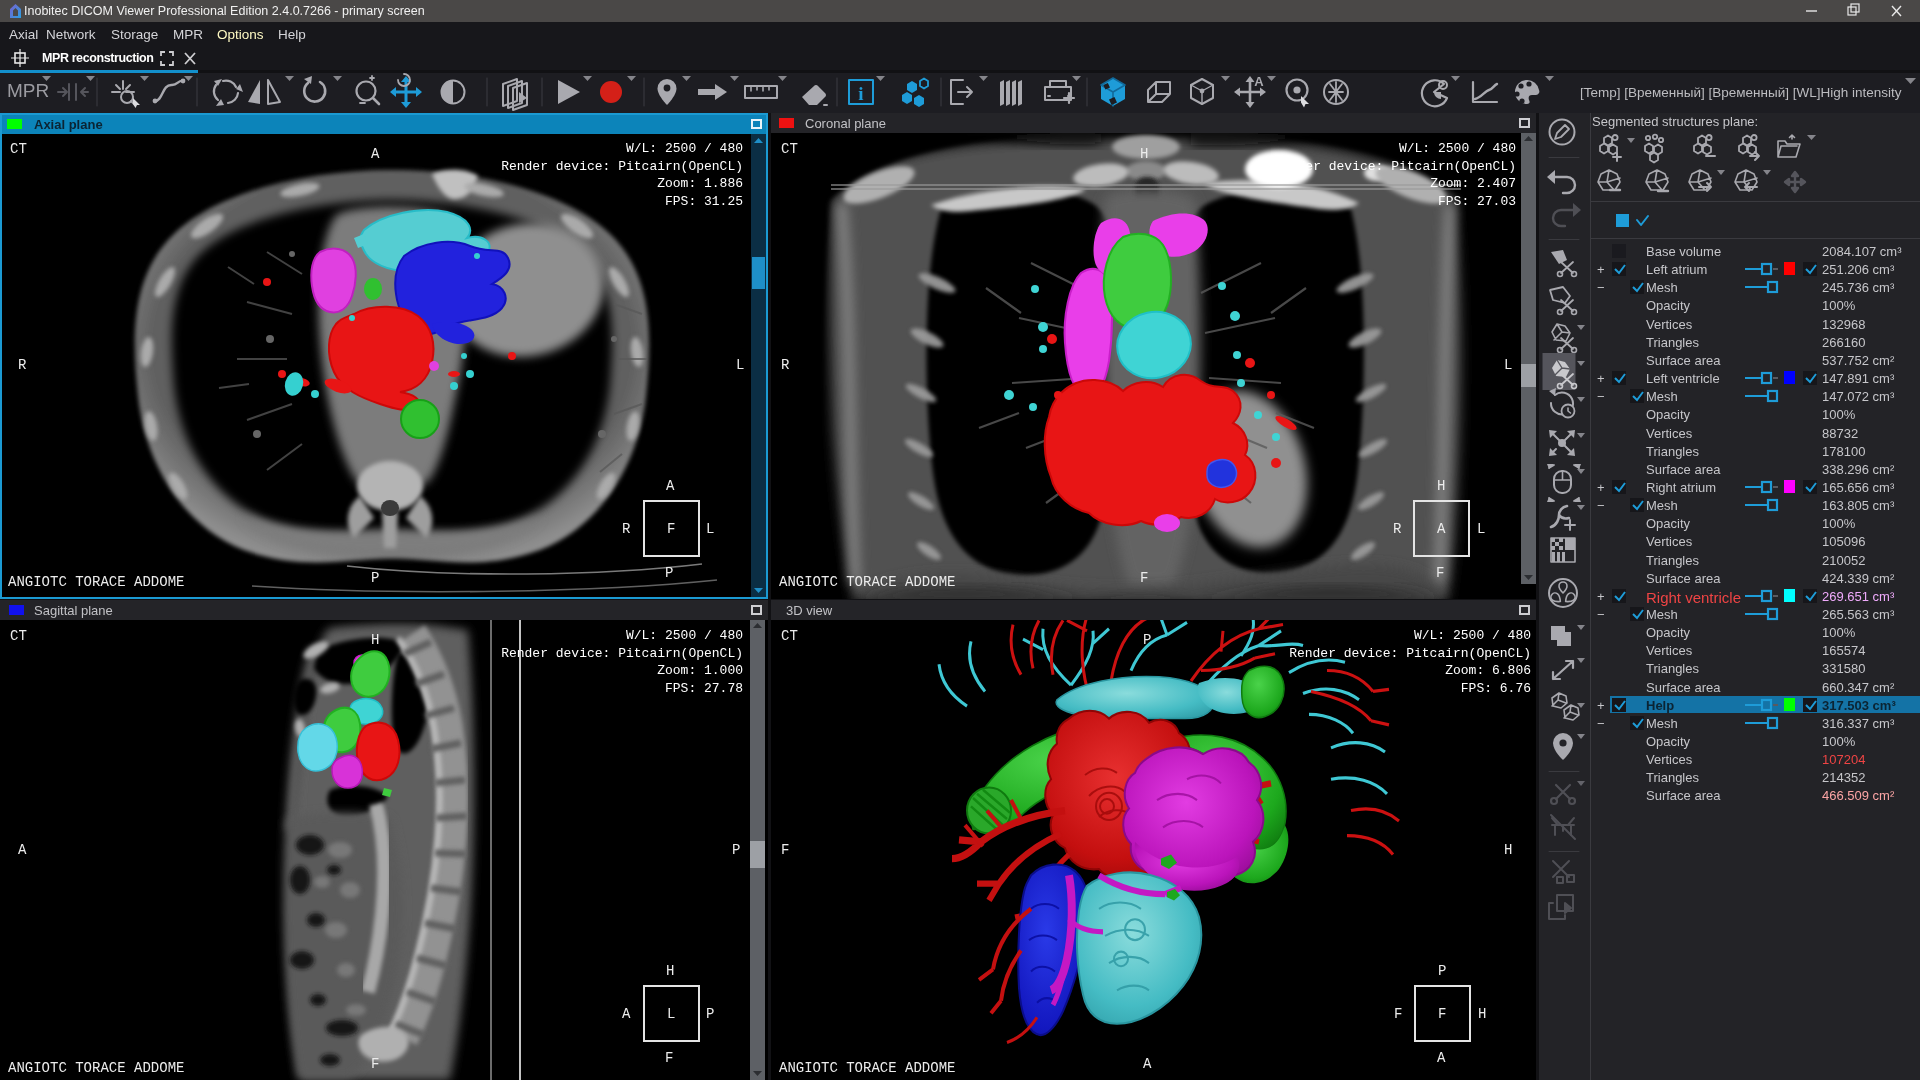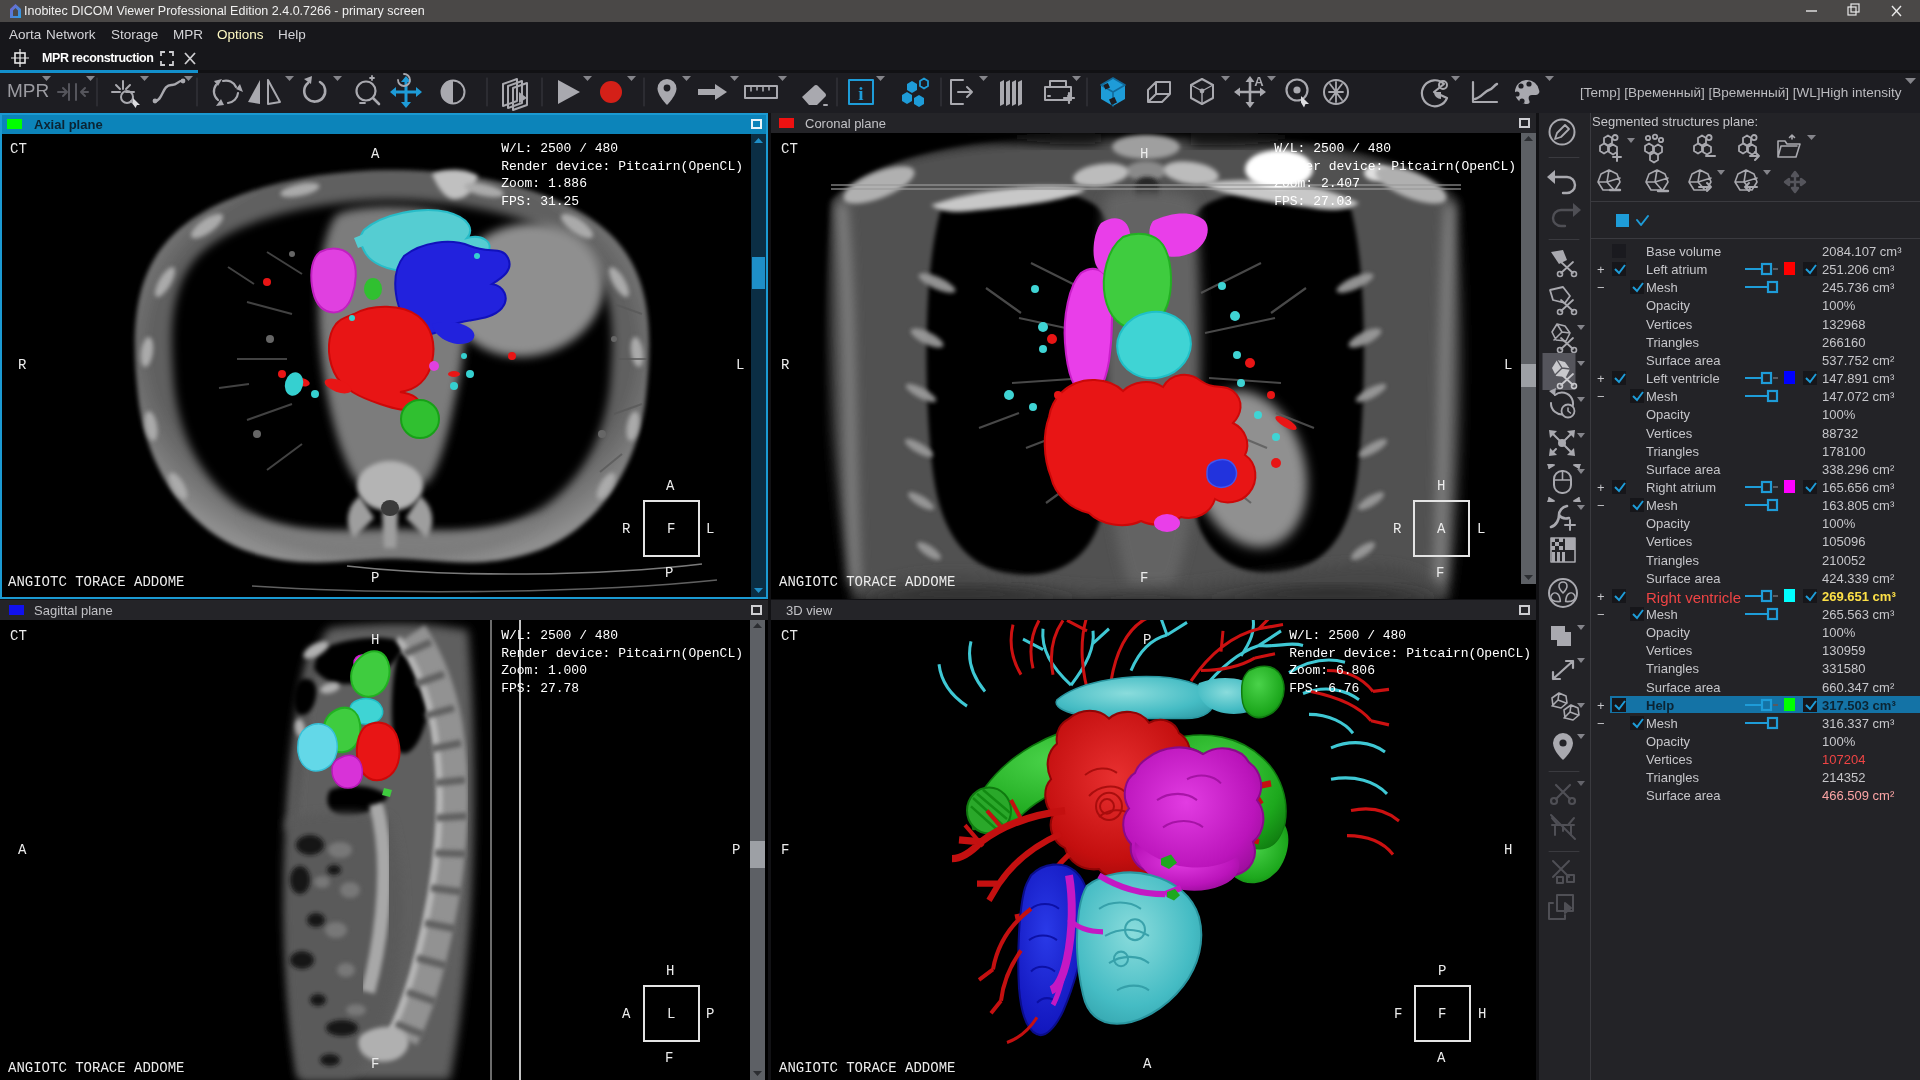--- a/index.html
+++ b/index.html
@@ -1,19 +1,19 @@
 <!DOCTYPE html>
 <html><head>
 <meta charset="utf-8">
 <style>
   * { margin:0; padding:0; box-sizing:border-box; }
   html,body { width:1920px; height:1080px; overflow:hidden; background:#111114; font-family:"Liberation Sans",sans-serif; }
   .abs { position:absolute; }
   #root { position:relative; width:1920px; height:1080px; }
-  .ovl { position:absolute; color:#fff; font-size:13px; white-space:pre; line-height:17.5px; font-family:"Liberation Mono",monospace; }
+  .ovl { position:absolute; color:#fff; font-size:13px; white-space:pre; line-height:17.5px; text-align:right; font-family:"Liberation Mono",monospace; }
   .ctlab { position:absolute; color:#ececec; font-size:14px; font-family:"Liberation Mono",monospace; }
   .obox { position:absolute; width:57px; height:57px; border:2px solid #e4e4e4; }
 </style>
 </head>
 <body>
 <div id="root">
 
   <div class="abs" style="left:0;top:0;width:1920px;height:22px;background:#4a4847"></div>
   <svg class="abs" style="left:8px;top:3px" width="15" height="16" viewBox="0 0 15 16">
     <defs>
@@ -26,21 +26,21 @@
   </svg>
   <div class="abs" style="left:24px;top:4px;color:#f0f0f0;font-size:12.5px">Inobitec DICOM Viewer Professional Edition 2.4.0.7266 - primary screen</div>
   <svg class="abs" style="left:1796px;top:0" width="124" height="22" viewBox="0 0 124 22">
     <line x1="10" y1="11" x2="21" y2="11" stroke="#e8e8e8" stroke-width="1.4"></line>
     <rect x="52" y="7" width="8" height="8" fill="none" stroke="#e8e8e8" stroke-width="1.2"></rect>
     <rect x="55" y="4" width="8" height="8" fill="none" stroke="#e8e8e8" stroke-width="1.2"></rect>
     <path d="M96 6 L105 16 M105 6 L96 16" stroke="#e8e8e8" stroke-width="1.4"></path>
   </svg>
 
   <div class="abs" style="left:0;top:22px;width:1920px;height:25px;background:#17171b"></div>
-  <div class="abs" style="left:9px;top:27px;color:#d4d4d8;font-size:13.5px">Aorta</div>
+  <div class="abs" style="left:9px;top:27px;color:#d4d4d8;font-size:13.5px">Axial</div>
   <div class="abs" style="left:46px;top:27px;color:#d4d4d8;font-size:13.5px">Network</div>
   <div class="abs" style="left:111px;top:27px;color:#d4d4d8;font-size:13.5px">Storage</div>
   <div class="abs" style="left:173px;top:27px;color:#d4d4d8;font-size:13.5px">MPR</div>
   <div class="abs" style="left:217px;top:27px;color:#fef9c3;font-size:13.5px">Options</div>
   <div class="abs" style="left:278px;top:27px;color:#d4d4d8;font-size:13.5px">Help</div>
 
   <div class="abs" style="left:0;top:47px;width:1920px;height:23px;background:#17171b"></div>
   <svg class="abs" style="left:10px;top:49px" width="22" height="20" viewBox="0 0 22 20">
     <rect x="5" y="4" width="10" height="10" fill="none" stroke="#e8e8e8" stroke-width="1.6"></rect>
     <path d="M10 0 L10 18 M1 9 L19 9" stroke="#e8e8e8" stroke-width="1.2"></path>
@@ -1069,36 +1069,36 @@
 <svg class="abs" style="left:1744px;top:589px" width="40" height="14">
         <line x1="1" y1="7" x2="18" y2="7" stroke="#1e9cd8" stroke-width="2"></line>
         <rect x="18" y="2" width="9" height="10" fill="none" stroke="#1e9cd8" stroke-width="2.2"></rect>
         <line x1="29" y1="7" x2="34" y2="7" stroke="#5a5a60" stroke-width="2"></line>
       </svg>
 <div class="abs" style="left:1784px;top:589px;width:11px;height:13px;background:#00ffff"></div>
 <div class="abs" style="left:1803px;top:589px;width:14px;height:14px;background:#16161a"></div>
       <svg class="abs" style="left:1803px;top:588px" width="16" height="16">
         <path d="M3 8 L7 12 L13 4" fill="none" stroke="#1e9cd8" stroke-width="2"></path>
       </svg>
-<div class="abs" style="left:1822px;top:589px;font-size:13px;color:#fde047;font-weight:bold">269.651 cm³</div>
+<div class="abs" style="left:1822px;top:589px;font-size:13px;color:#f0abfc;font-weight:normal">269.651 cm³</div>
 <div class="abs" style="left:1597px;top:607px;font-size:13px;color:#c6c6ca">−</div>
 <div class="abs" style="left:1630px;top:607px;width:14px;height:14px;background:#16161a"></div>
       <svg class="abs" style="left:1630px;top:606px" width="16" height="16">
         <path d="M3 8 L7 12 L13 4" fill="none" stroke="#1e9cd8" stroke-width="2"></path>
       </svg>
 <div class="abs" style="left:1646px;top:607px;font-size:13px;color:#c6c6ca">Mesh</div>
 <svg class="abs" style="left:1744px;top:607px" width="40" height="14">
         <line x1="1" y1="7" x2="24" y2="7" stroke="#1e9cd8" stroke-width="2"></line>
         <rect x="24" y="2" width="9" height="10" fill="none" stroke="#1e9cd8" stroke-width="2.2"></rect>
       </svg>
 <div class="abs" style="left:1822px;top:607px;font-size:13px;color:#c6c6ca">265.563 cm³</div>
 <div class="abs" style="left:1646px;top:625px;font-size:13px;color:#c6c6ca">Opacity</div>
 <div class="abs" style="left:1822px;top:625px;font-size:13px;color:#c6c6ca">100%</div>
 <div class="abs" style="left:1646px;top:643px;font-size:13px;color:#c6c6ca">Vertices</div>
-<div class="abs" style="left:1822px;top:643px;font-size:13px;color:#c6c6ca">130959</div>
+<div class="abs" style="left:1822px;top:643px;font-size:13px;color:#c6c6ca">165574</div>
 <div class="abs" style="left:1646px;top:661px;font-size:13px;color:#c6c6ca">Triangles</div>
 <div class="abs" style="left:1822px;top:661px;font-size:13px;color:#c6c6ca">331580</div>
 <div class="abs" style="left:1646px;top:680px;font-size:13px;color:#c6c6ca">Surface area</div>
 <div class="abs" style="left:1822px;top:680px;font-size:13px;color:#c6c6ca">660.347 cm²</div>
 <div class="abs" style="left:1610px;top:696px;width:310px;height:17px;background:#1473a6"></div>
 <div class="abs" style="left:1597px;top:698px;font-size:13px;color:#c6c6ca">+</div>
 <div class="abs" style="left:1612px;top:698px;width:14px;height:14px;background:#16161a"></div>
       <svg class="abs" style="left:1612px;top:697px" width="16" height="16">
         <path d="M3 8 L7 12 L13 4" fill="none" stroke="#1e9cd8" stroke-width="2"></path>
       </svg>

